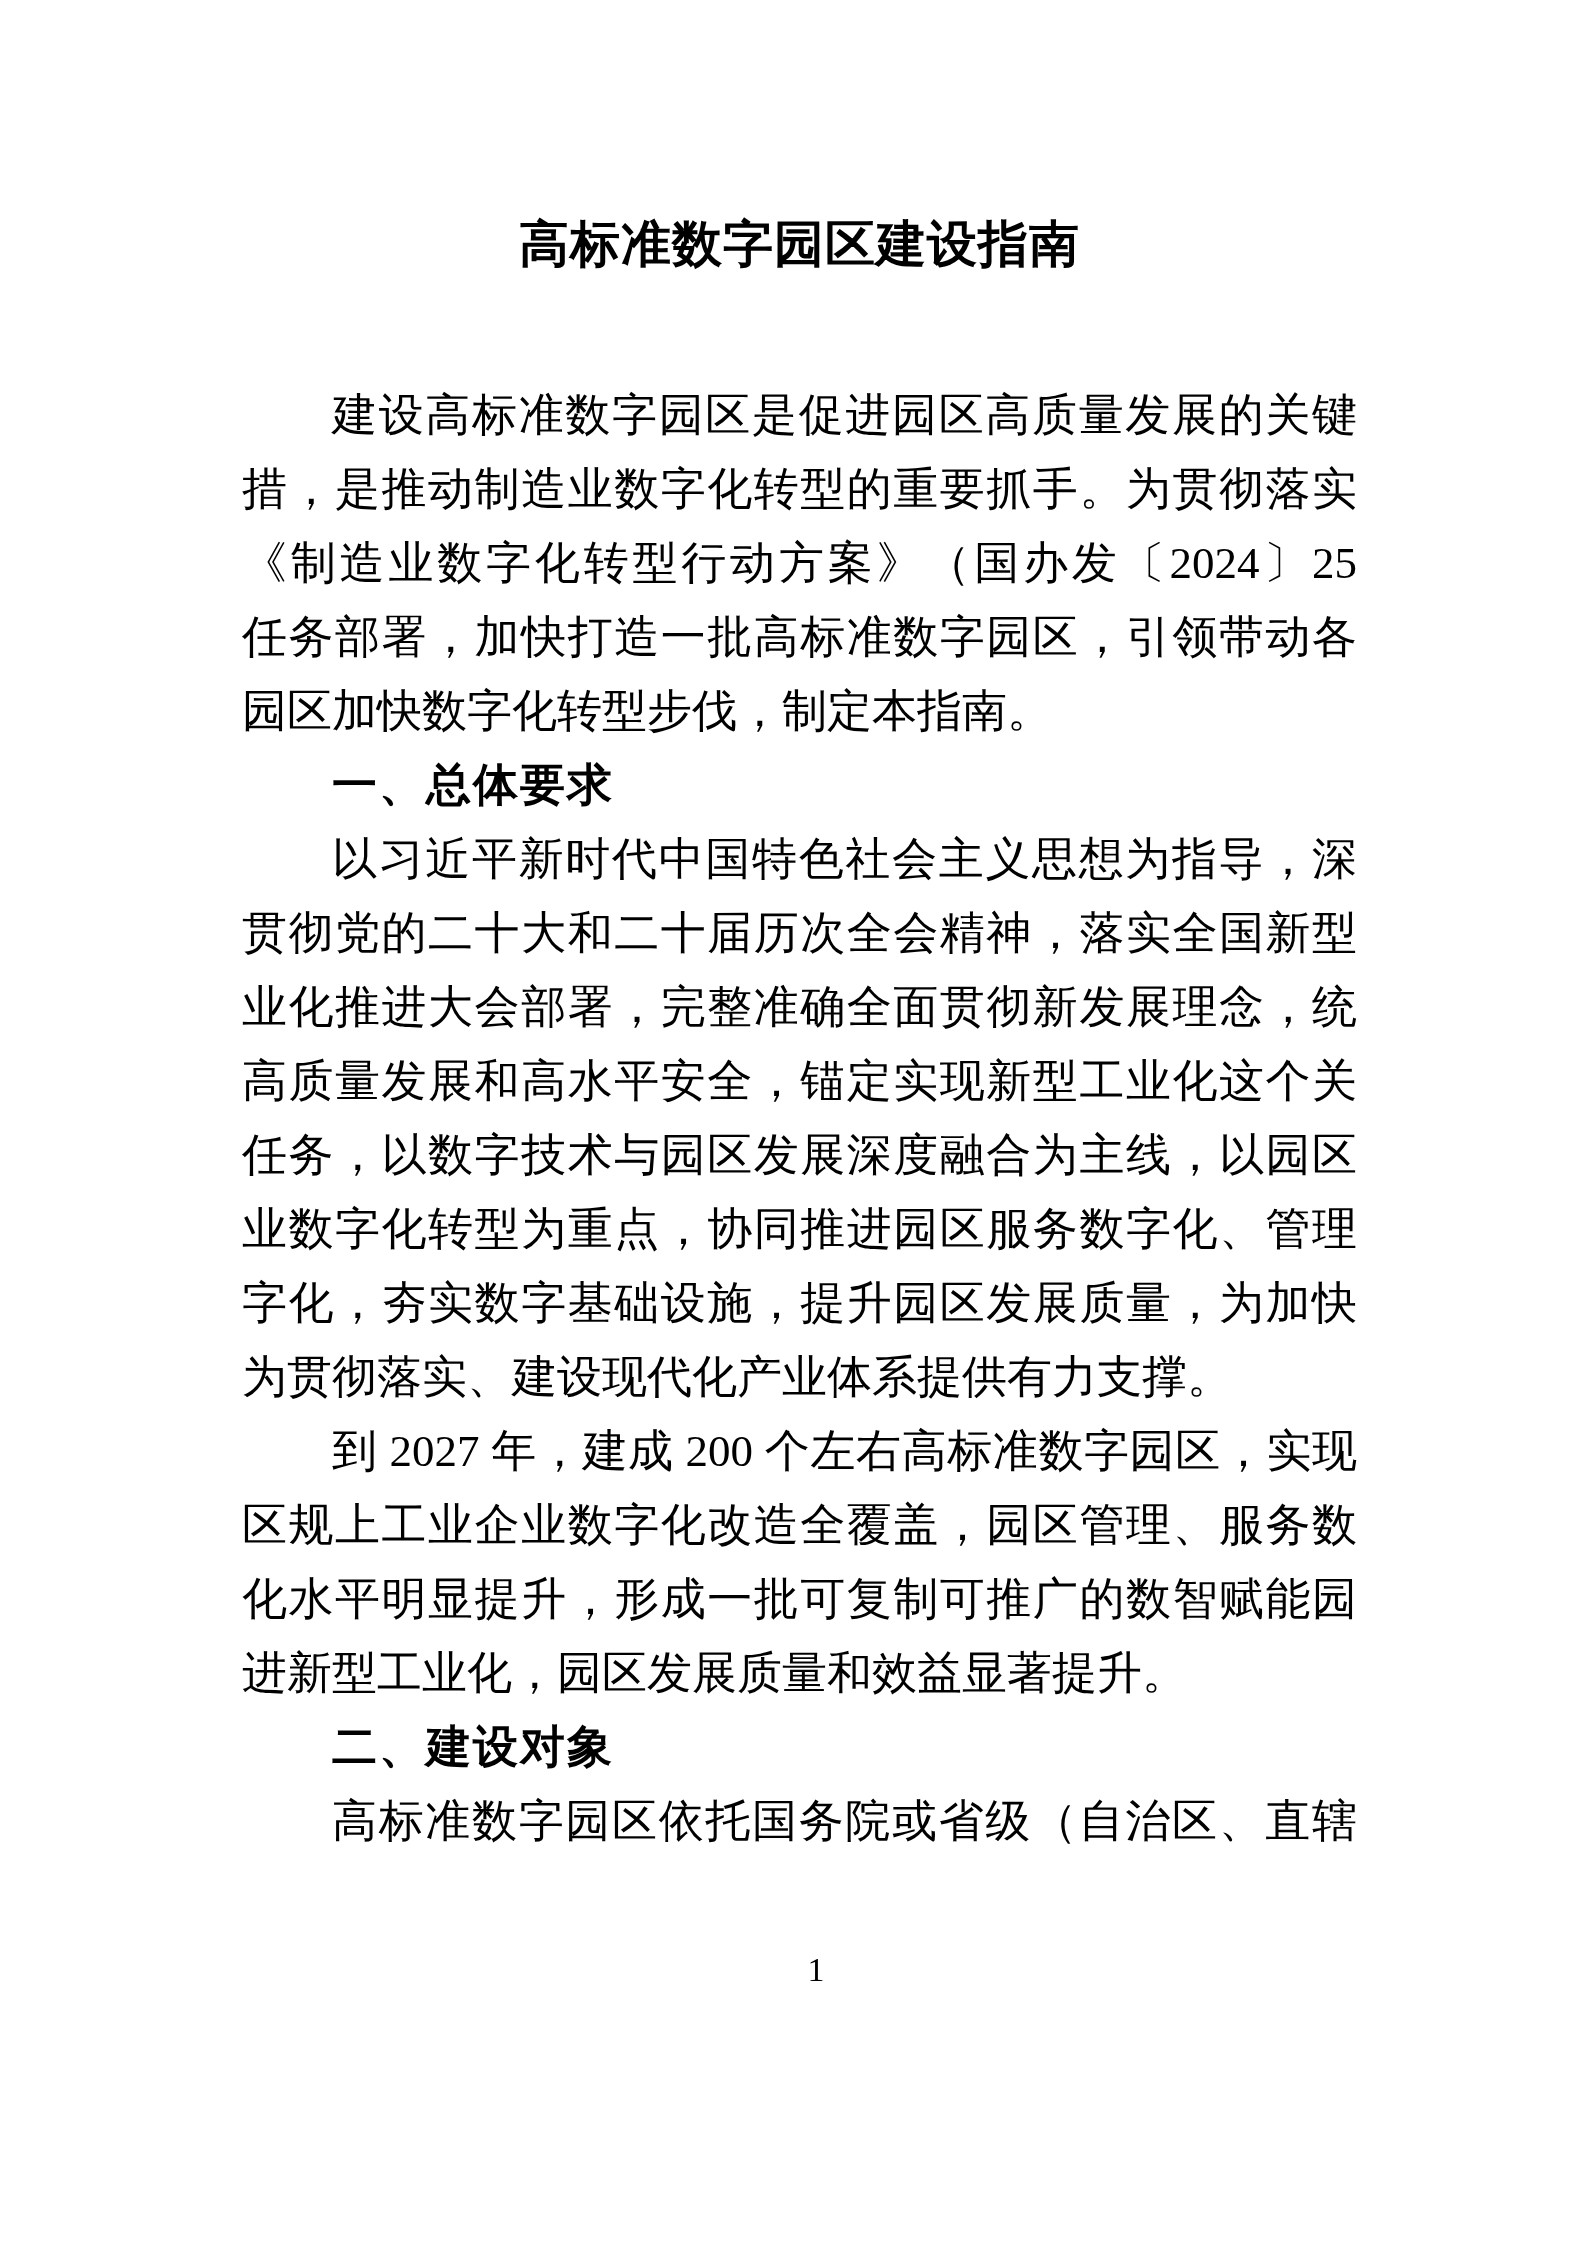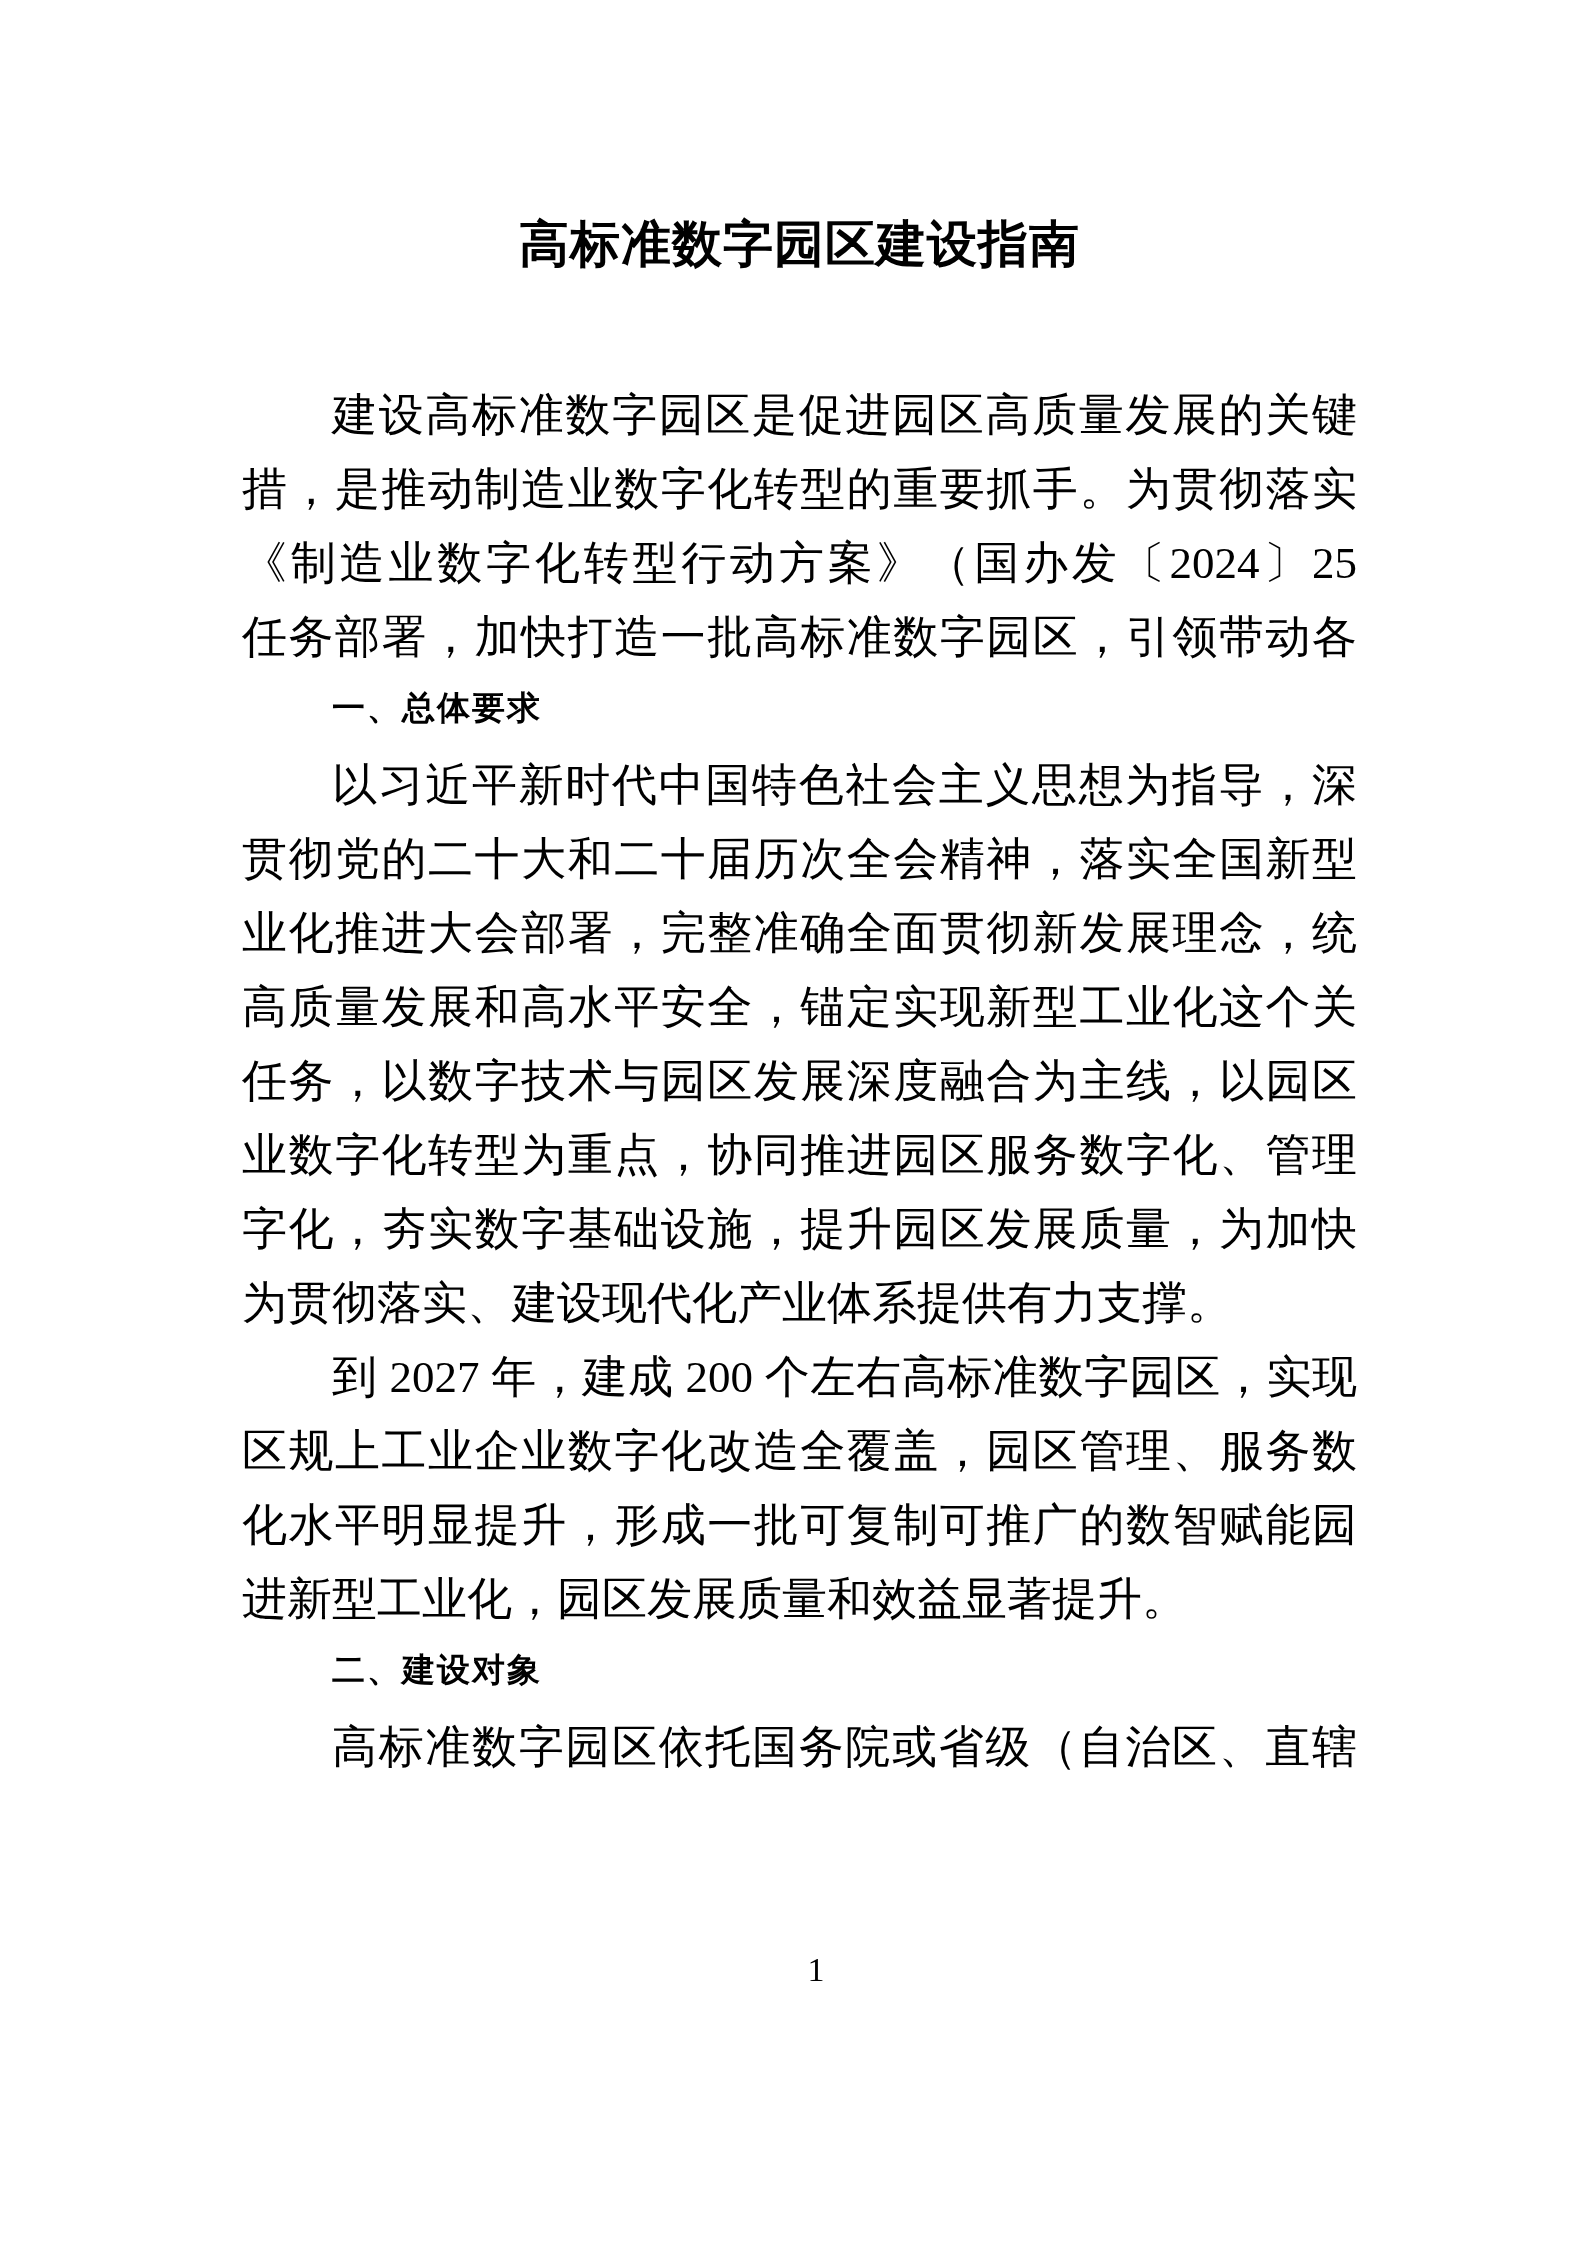--- a/index.html
+++ b/index.html
@@ -44,23 +44,23 @@
     text-align-last: justify;
     overflow: hidden;
   }
   .t-line.first {
     text-indent: 90px;
   }
   .t-line.para-end {
     text-align-last: left;
   }
   .t-heading {
-    font-family: Liberation Mono, monospace;
+    font-family: Liberation Sans, sans-serif;
     font-weight: bold;
-    font-size: 33px;
+    font-size: 45px;
     line-height: 74px;
     height: 74px;
     text-indent: 90px;
     text-align: left;
     text-align-last: left;
     letter-spacing: 2px;
   }
   .page-number {
     position: absolute;
     top: 1946px;
@@ -78,20 +78,21 @@
 <div class="page">
 
   <h1 class="doc-title">高标准数字园区建设指南</h1>
 
   <div class="body-text">
 
     <div class="t-line first">建设高标准数字园区是促进园区高质量发展的关键举</div>
     <div class="t-line">措，是推动制造业数字化转型的重要抓手。为贯彻落实</div>
     <div class="t-line">《制造业数字化转型行动方案》（国办发〔2024〕25 号）</div>
     <div class="t-line">任务部署，加快打造一批高标准数字园区，引领带动各类</div>
+    <div class="t-line para-end">园区加快数字化转型步伐，制定本指南。</div>
 
     <div class="t-heading">一、总体要求</div>
 
     <div class="t-line first">以习近平新时代中国特色社会主义思想为指导，深入</div>
     <div class="t-line">贯彻党的二十大和二十届历次全会精神，落实全国新型工</div>
     <div class="t-line">业化推进大会部署，完整准确全面贯彻新发展理念，统筹</div>
     <div class="t-line">高质量发展和高水平安全，锚定实现新型工业化这个关键</div>
     <div class="t-line">任务，以数字技术与园区发展深度融合为主线，以园区产</div>
     <div class="t-line">业数字化转型为重点，协同推进园区服务数字化、管理数</div>
     <div class="t-line">字化，夯实数字基础设施，提升园区发展质量，为加快推</div>

